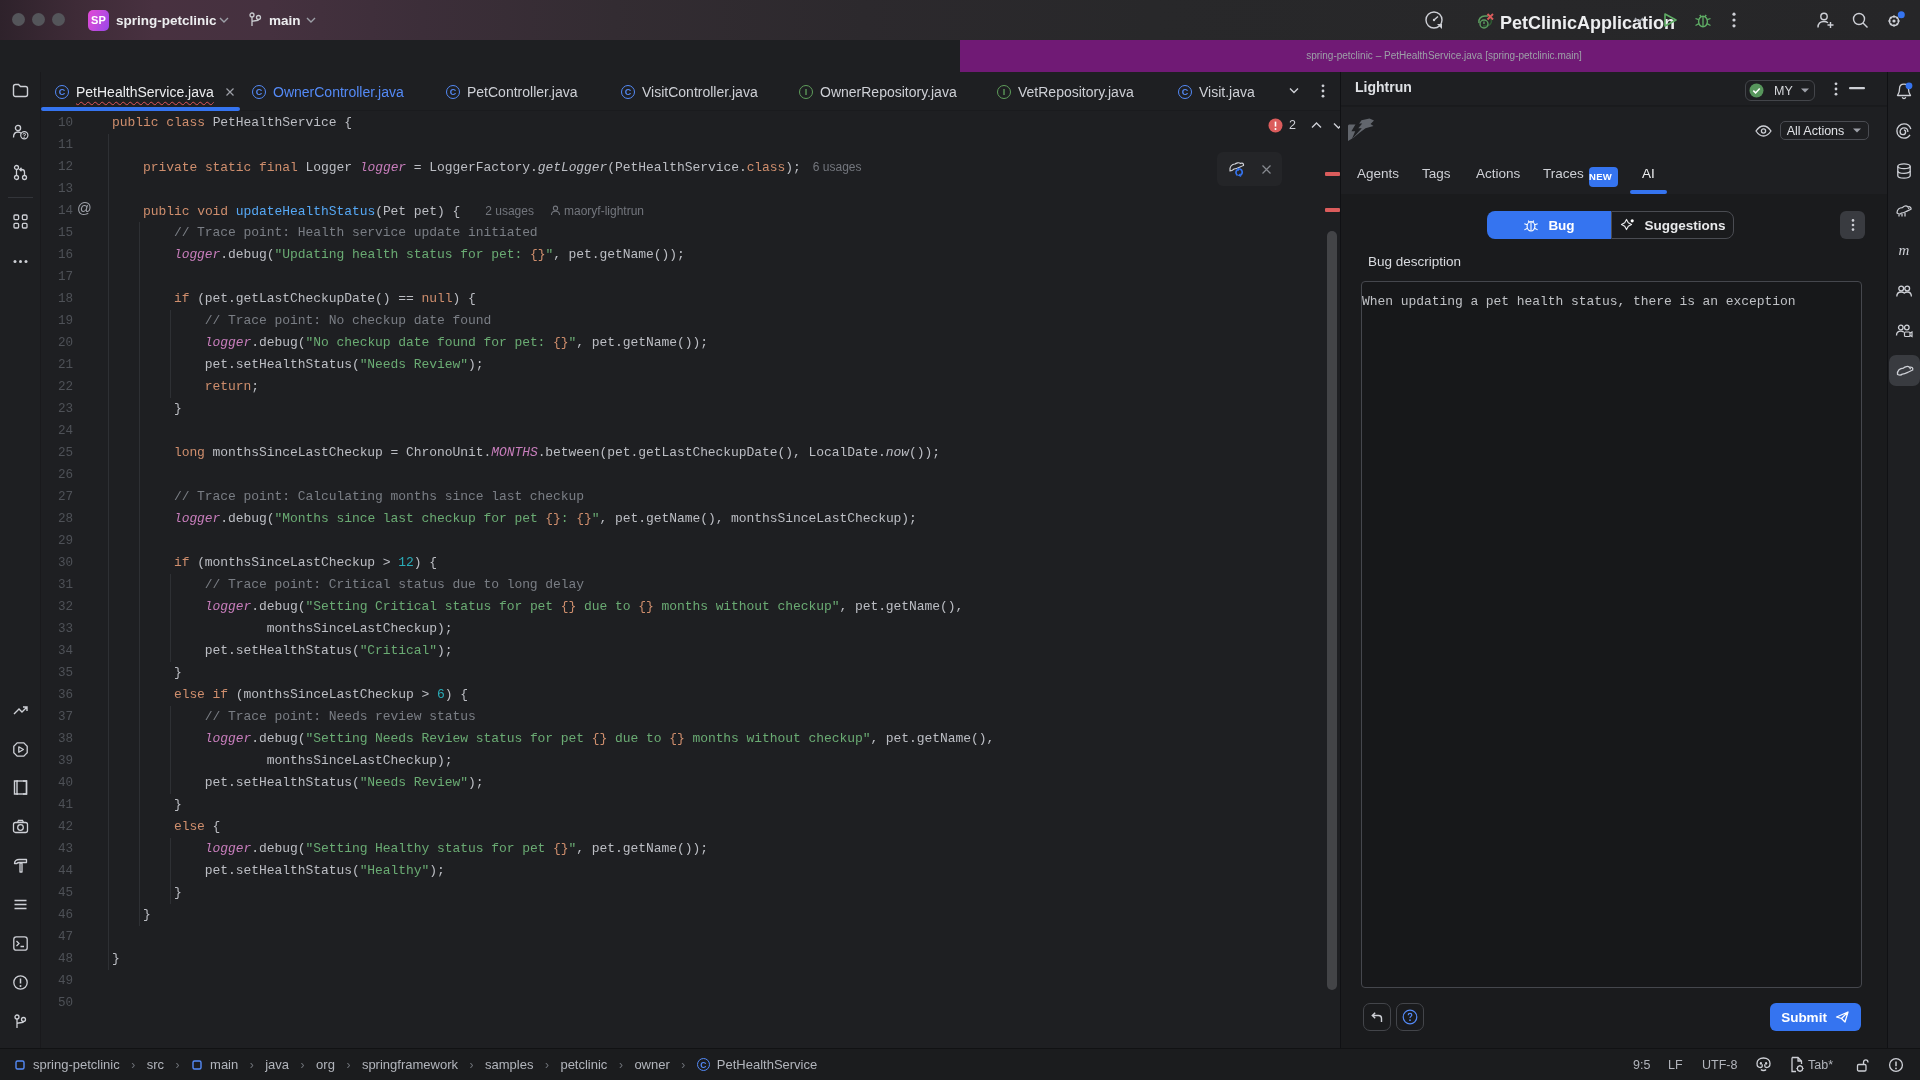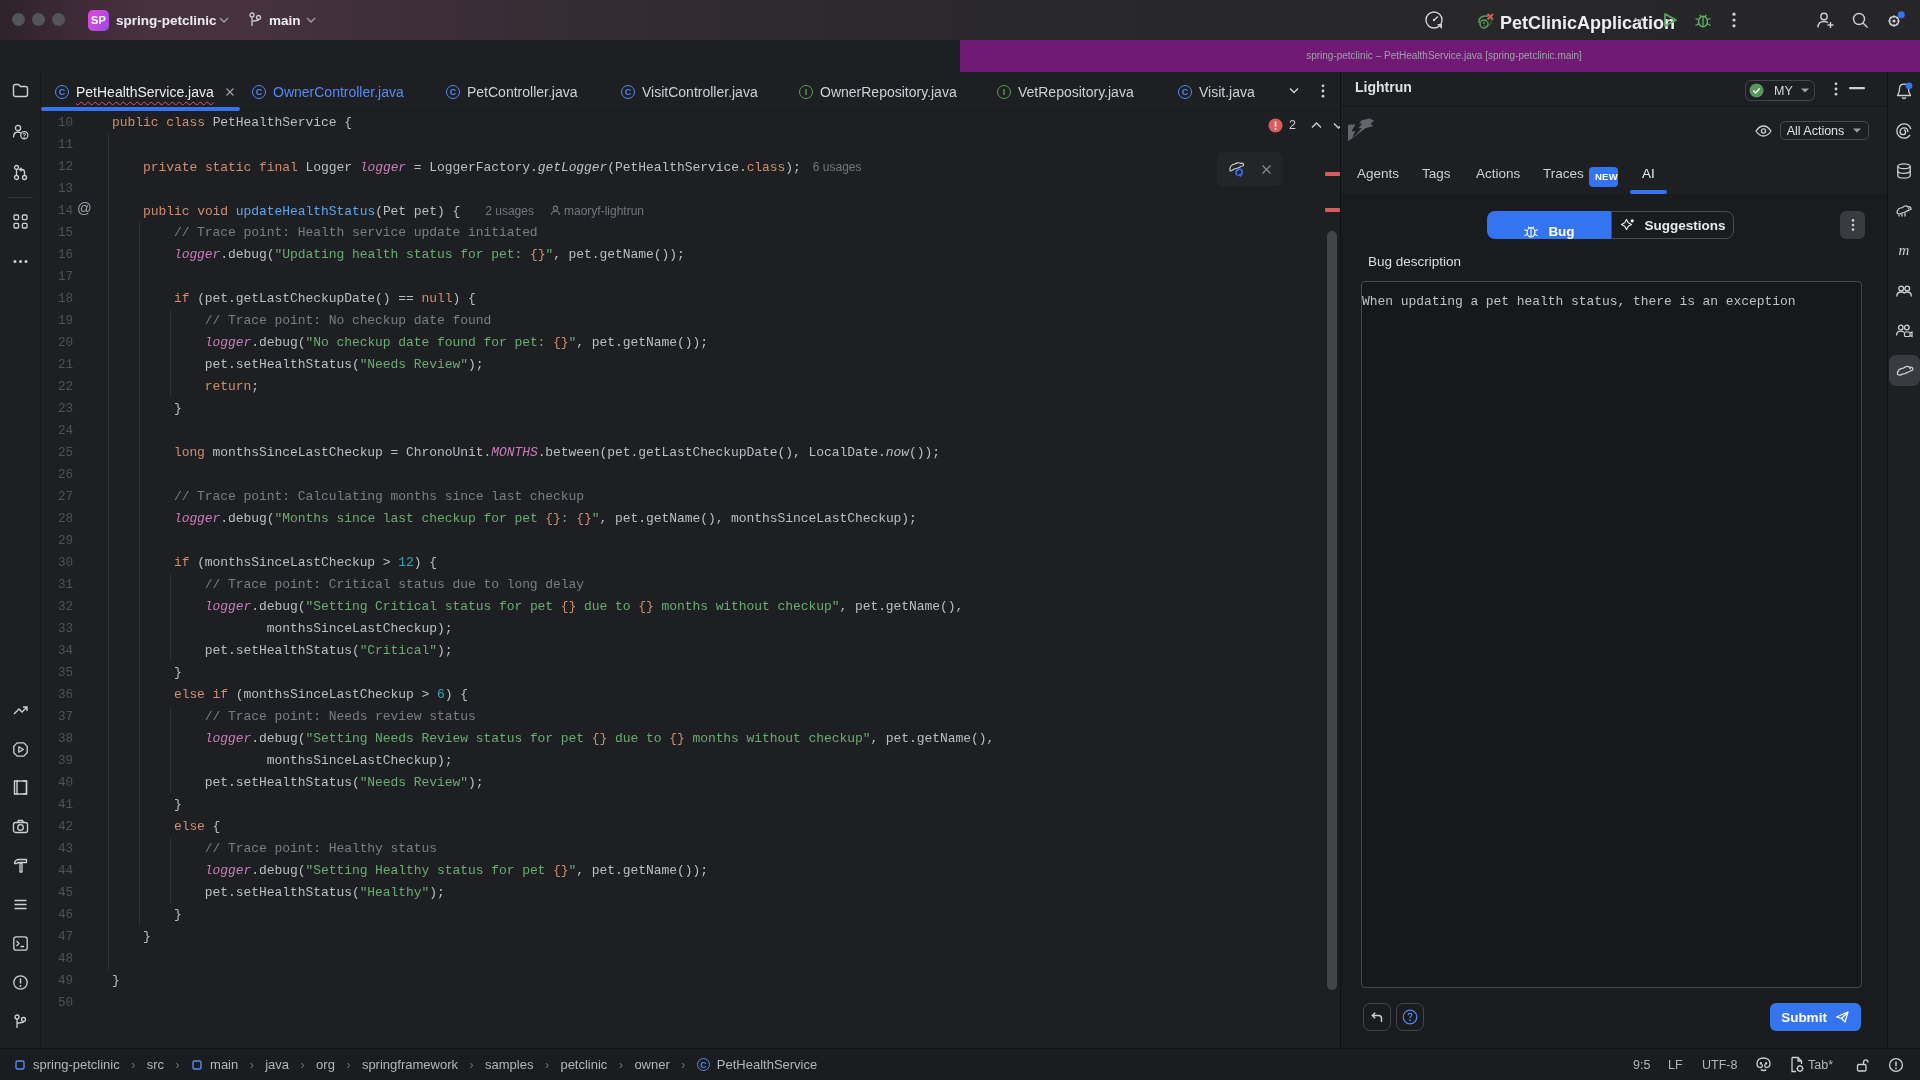--- a/index.html
+++ b/index.html
@@ -74,25 +74,25 @@
 #phead{position:absolute;left:0;top:0;width:546px;height:34px;background:#1E1F22;border-bottom:1px solid #191A1D}
 #ptitle{position:absolute;left:14px;top:7px;font-size:14px;font-weight:700;color:#DFE1E5}
 #mypill{position:absolute;left:404px;top:8px;width:70px;height:21px;border:1px solid #43454A;border-radius:6px;
  display:flex;align-items:center;padding-left:3px}
 #mypill .txt{color:#D5D7DB;font-size:12.5px;margin-left:10px}
 #psub{position:absolute;left:0;top:35px;width:546px;height:87px;background:#1E1F22}
 #aabtn{position:absolute;left:439px;top:14px;width:89px;height:19px;border:1px solid #4A4C52;border-radius:5px;
  display:flex;align-items:center;justify-content:center;color:#DFE1E5;font-size:12.5px}
 .ptab{position:absolute;top:59px;font-size:13.5px;color:#CED0D6}
 #newbadge{position:absolute;left:248px;top:60px;width:29px;height:20px;background:#3574F0;border-radius:4px;
- color:#fff;font-size:9.5px;font-weight:700;text-align:right;line-height:20px;letter-spacing:.3px}
+ color:#fff;font-size:9.5px;font-weight:700;text-align:left;line-height:20px;letter-spacing:.3px}
 #ptabul{position:absolute;left:289px;top:83px;width:37px;height:4px;background:#3574F0;border-radius:2px}
 
 #segwrap{position:absolute;left:146px;top:139px;height:28px;display:flex}
-#bugbtn{width:124px;height:28px;background:#3574F0;border-radius:8px 0 0 8px;display:flex;align-items:flex-end;
+#bugbtn{width:124px;height:28px;background:#3574F0;border-radius:8px 0 0 8px;display:flex;align-items:center;
  justify-content:center;color:#fff;font-size:13.5px;font-weight:600}
 #sugbtn{width:123px;height:28px;border:1px solid #4A4C52;border-radius:0 8px 8px 0;display:flex;align-items:center;
  justify-content:center;color:#E8E9EB;font-size:13.5px;font-weight:600}
 #segdots{position:absolute;left:499px;top:139px;width:25px;height:28px;background:#393B40;border-radius:6px;
  display:flex;align-items:center;justify-content:center}
 #bugdesc{position:absolute;left:27px;top:182px;font-size:13.5px;color:#DADCE0}
 #ta{position:absolute;left:20px;top:209px;width:501px;height:707px;background:#17181A;
  border:1px solid #45474D;border-radius:4px;color:#BFC1C5;
  font-family:"Liberation Mono",monospace;font-size:13px;letter-spacing:-0.06px;
  padding:10px 0;line-height:19px}
@@ -375,21 +375,20 @@
 <div class="cl">                    monthsSinceLastCheckup);</div>
 <div class="cl">            pet.setHealthStatus(<span class="s">"Critical"</span>);</div>
 <div class="cl">        }</div>
 <div class="cl">        <span class="k">else</span> <span class="k">if</span> (monthsSinceLastCheckup &gt; <span class="n">6</span>) {</div>
 <div class="cl">            <span class="c">// Trace point: Needs review status</span></div>
 <div class="cl">            <span class="f">logger</span>.debug(<span class="s">"Setting Needs Review status for pet </span><span class="k">{}</span><span class="s"> due to </span><span class="k">{}</span><span class="s"> months without checkup"</span>, pet.getName(),</div>
 <div class="cl">                    monthsSinceLastCheckup);</div>
 <div class="cl">            pet.setHealthStatus(<span class="s">"Needs Review"</span>);</div>
 <div class="cl">        }</div>
 <div class="cl">        <span class="k">else</span> {</div>
-<div class="cl">            <span class="c">// Trace point: Healthy status</span></div>
 <div class="cl">            <span class="f">logger</span>.debug(<span class="s">"Setting Healthy status for pet </span><span class="k">{}</span><span class="s">"</span>, pet.getName());</div>
 <div class="cl">            pet.setHealthStatus(<span class="s">"Healthy"</span>);</div>
 <div class="cl">        }</div>
 <div class="cl">    }</div>
 <div class="cl"></div>
 <div class="cl">}</div>
 <div class="cl"></div>
   </div>
   <div id="errw" class="abs">
     <svg width="15" height="15" viewBox="0 0 15 15">

